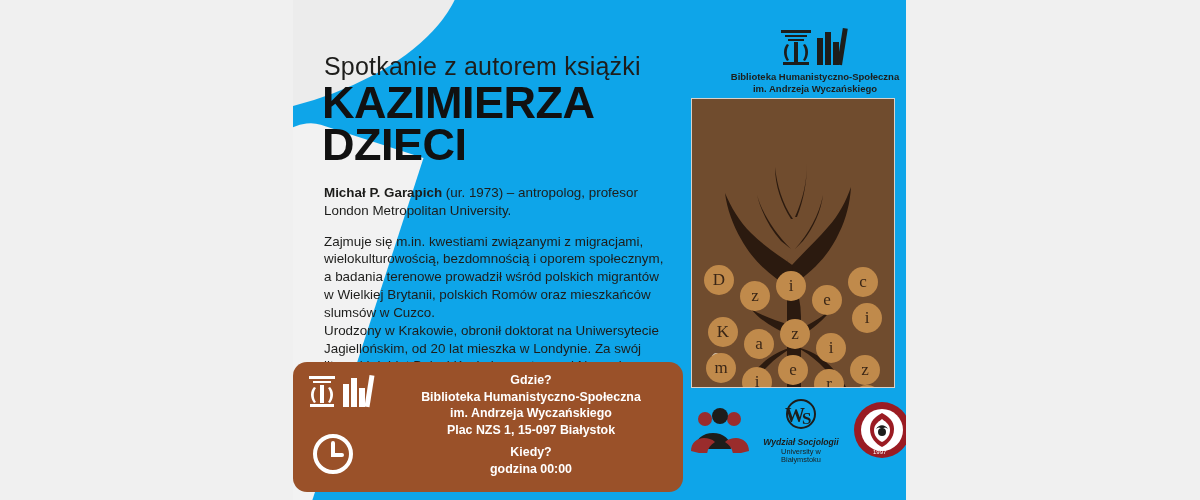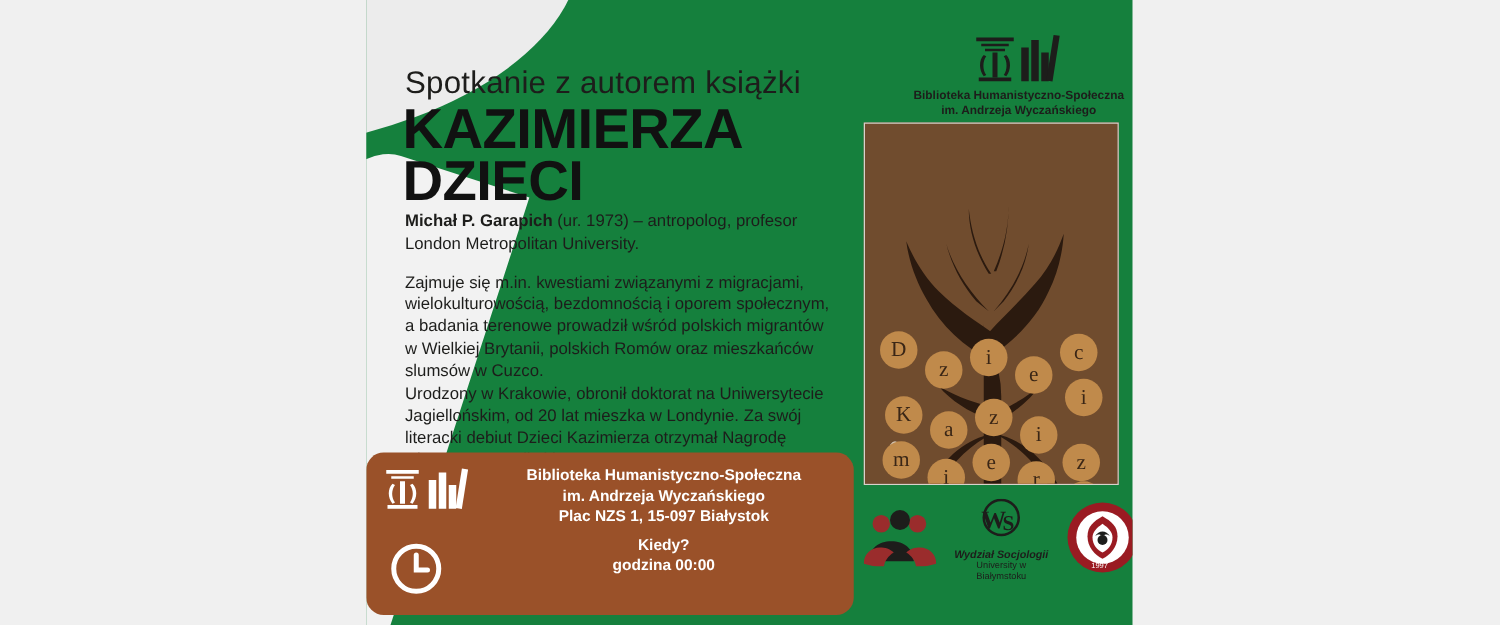--- a/index.html
+++ b/index.html
@@ -18,21 +18,21 @@
     width: 1200px;
     height: 500px;
   }
   
   .poster {
     position: absolute;
     left: 293px;
     top: 0px;
     width: 613px;
     height: 500px;
-    background: #15803d;
+    background: #0ea5e9;
     overflow: hidden;
   }
   
   .swoosh-a {
     position: absolute;
     left: -60px;
     top: -30px;
     width: 240px;
     height: 130px;
     background: #ececec;
@@ -95,21 +95,21 @@
     font-size: 9.5px;
     font-weight: bold;
     color: #1d1d1b;
     line-height: 1.25;
   }
 
   
   .bio {
     position: absolute;
     left: 31px;
-    top: 168px;
+    top: 184px;
     width: 348px;
     font-size: 13.4px;
     line-height: 1.33;
     color: #1d1d1b;
   }
   .bio p { margin: 0; }
   .bio .gap { height: 13px; }
   .bio b { font-weight: bold; }
 
   
@@ -313,20 +313,21 @@
               <rect x="54" y="18" width="6" height="19"></rect>
               <rect x="62" y="5" width="5" height="32" transform="rotate(9 64 21)"></rect>
             </g>
           </svg>
           <svg width="80" height="48" viewBox="0 0 80 48">
             <circle cx="28" cy="24" r="18" fill="none" stroke="#ffffff" stroke-width="4"></circle>
             <path d="M28 13 v12 h9" fill="none" stroke="#ffffff" stroke-width="4" stroke-linecap="round"></path>
           </svg>
         </div>
         <div class="info-text">
+          <div>Gdzie?</div>
           <div>Biblioteka Humanistyczno-Społeczna</div>
           <div>im. Andrzeja Wyczańskiego</div>
           <div>Plac NZS 1, 15-097 Białystok</div>
           <div class="q">Kiedy?</div>
           <div>godzina 00:00</div>
         </div>
       </div>
 
       <div class="bottom-logos">
         <div class="logo-people">

